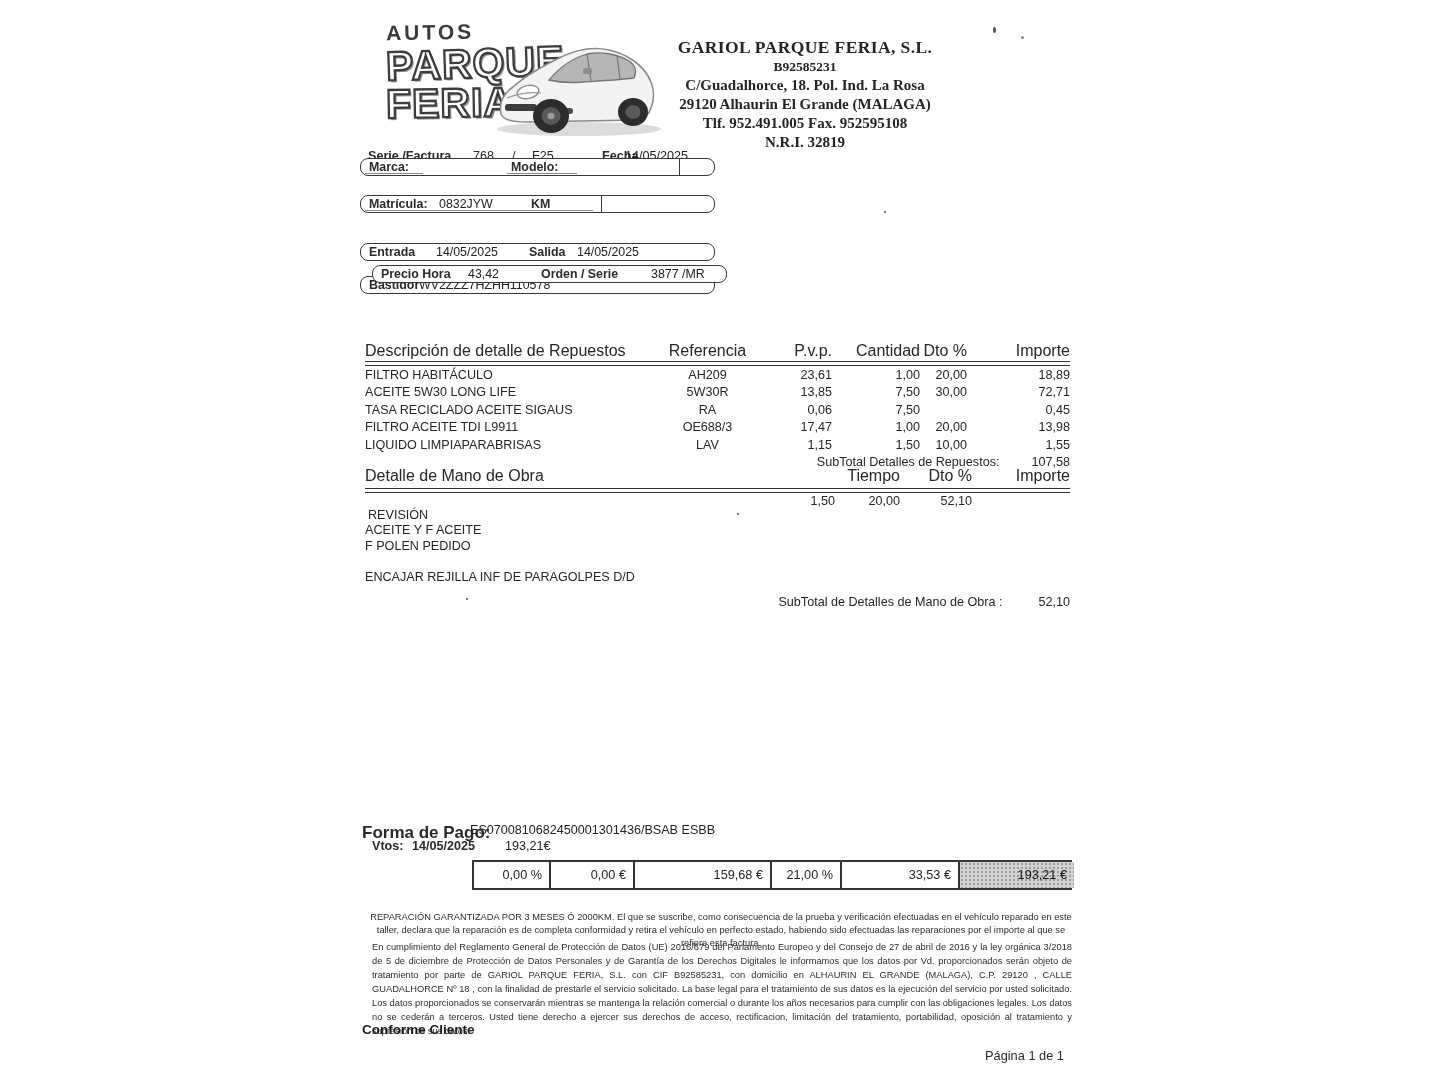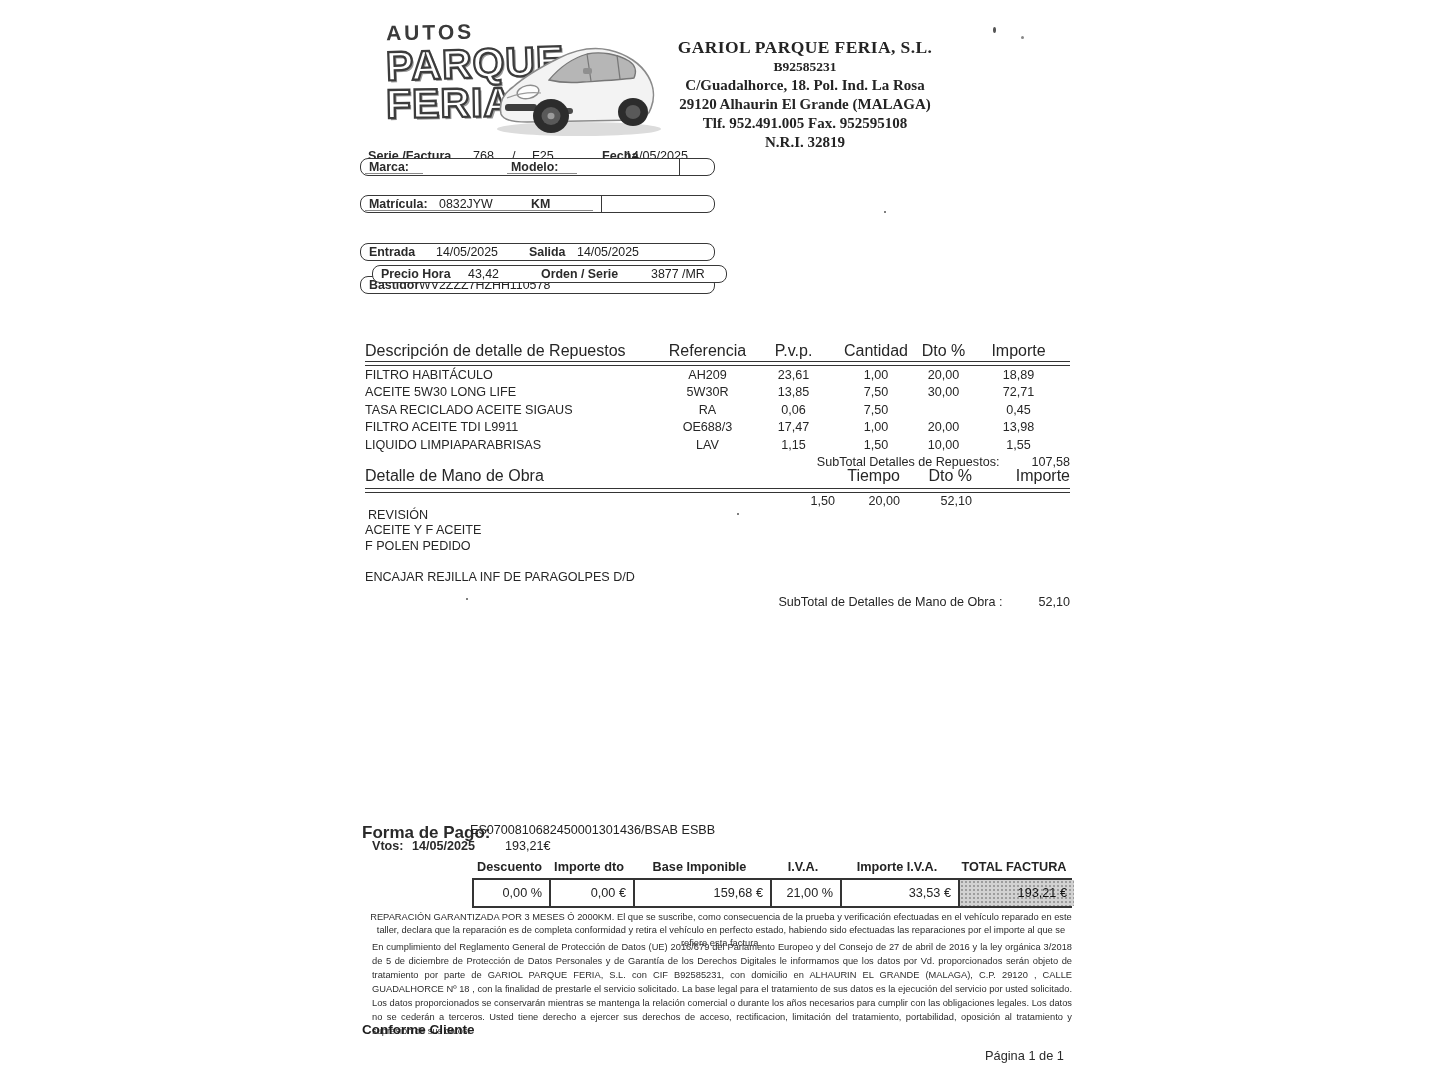--- a/index.html
+++ b/index.html
@@ -36,21 +36,21 @@
     font-size:12.4px;line-height:16px;background:#fff;
   }
   .vrow span{position:absolute;white-space:nowrap;top:0;}
   .vdiv{position:absolute;top:0;bottom:0;border-left:1.5px solid #383838;}
   .uline{position:absolute;bottom:1px;border-bottom:1px solid #8a8a8a;height:0;}
   
   .ptable{left:365px;top:343px;width:705px;font-size:12.6px;color:#262626;}
   .pgrid{display:grid;grid-template-columns:295px 95px 77px 88px 47px 103px;line-height:17.4px;}
   .pgrid .c-desc{text-align:left;}
   .pgrid .c-ref{text-align:center;}
-  .pgrid .c-r{text-align:center;}
+  .pgrid .c-r{text-align:right;}
   .phead{font-size:16px;line-height:16px;}
   .dline{height:3px;border-top:1.4px solid #343434;border-bottom:1.4px solid #343434;margin:2px 0 1px 0;}
   .subrow{display:flex;justify-content:flex-end;align-items:baseline;line-height:17.4px;}
   .subrow .sublab{margin-right:32px;}
   .ltable{left:365px;top:468px;width:705px;font-size:12.6px;color:#262626;height:150px;}
   .lgrid{display:grid;grid-template-columns:470px 65px 72px 98px;line-height:16px;}
   .lrow{position:absolute;left:0;width:705px;}
   
   .pay{font-size:12.6px;}
   .tot{left:472px;top:860px;width:600px;}
@@ -255,28 +255,20 @@
     <span class="b abs" style="left:362px;font-size:17px;">Forma de Pago:</span>
     <span class="abs" style="left:470px;">ES0700810682450001301436/BSAB ESBB</span>
   </div>
   <div class="abs pay" style="left:0;top:839px;width:1440px;height:16px;text-align:right;">
     <span class="b abs" style="left:372px;">Vtos:</span>
     <span class="b abs" style="left:412px;">14/05/2025</span>
     <span class="abs" style="left:505px;">193,21€</span>
   </div>
 
   <div class="abs tot">
-    <div class="tot-head">
-      <span>Descuento</span>
-      <span>Importe dto</span>
-      <span>Base Imponible</span>
-      <span>I.V.A.</span>
-      <span>Importe I.V.A.</span>
-      <span>TOTAL FACTURA</span>
-    </div>
     <div class="tot-cells">
       <span class="tot-cell">0,00 %</span>
       <span class="tot-cell">0,00 €</span>
       <span class="tot-cell">159,68 €</span>
       <span class="tot-cell">21,00 %</span>
       <span class="tot-cell">33,53 €</span>
       <span class="tot-cell total">193,21 €</span>
     </div>
   </div>
 

